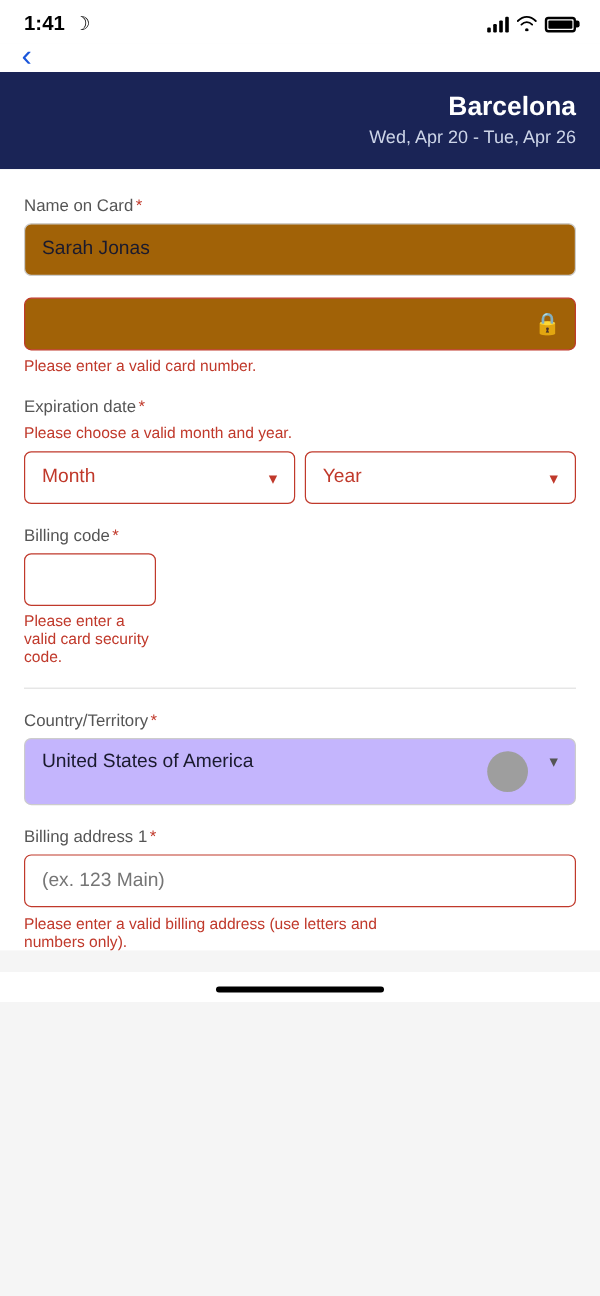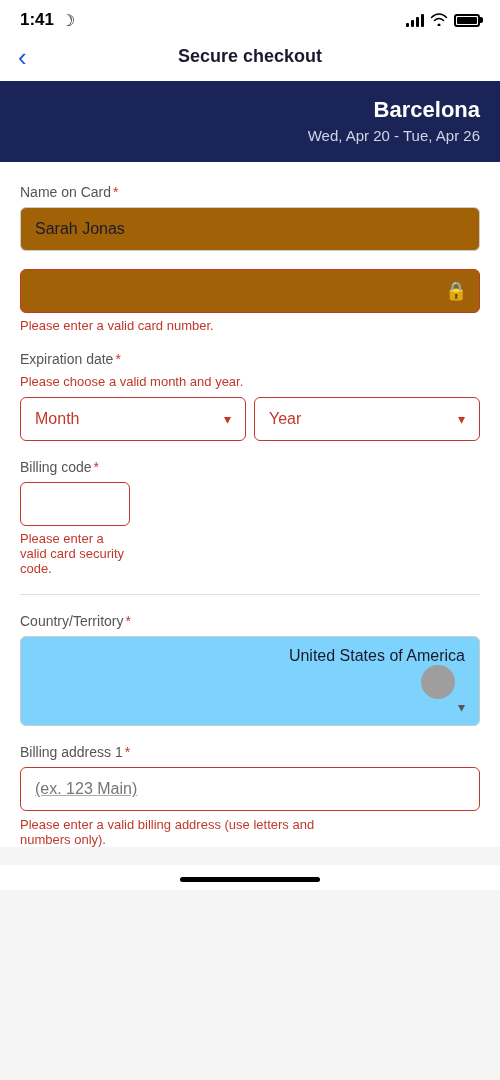--- a/index.html
+++ b/index.html
@@ -221,26 +221,25 @@
       background: #e0e0e0;
       margin: 18px 0;
     }
 
     
     .country-select-wrapper {
       position: relative;
       width: 100%;
       border: 1.5px solid #ccc;
       border-radius: 6px;
-      background: #7dd3fc;
-      display: flex;
-      align-items: flex-end;
+      background: #c4b5fd;
+      display: flex;
+      align-items: flex-start;
       padding: 10px 14px;
       cursor: pointer;
-      flex-direction: column;
     }
     .country-name {
       font-size: 16px;
       color: #1a1a2e;
       flex: 1;
     }
     .country-flag {
       width: 34px;
       height: 34px;
       background: #9e9e9e;
@@ -256,21 +255,20 @@
     
     .billing-input {
       width: 100%;
       border: 1.5px solid #c0392b;
       border-radius: 6px;
       padding: 12px 14px;
       font-size: 16px;
       color: #aaa;
       outline: none;
       background: #fff;
-      text-decoration: underline;
     }
 
     
     .home-indicator {
       display: flex;
       justify-content: center;
       align-items: center;
       padding: 12px 0 8px;
       background: #fff;
     }
@@ -309,21 +307,20 @@
       </svg>
     </span>
     <div class="battery-icon">
       <div class="battery-fill"></div>
     </div>
   </div>
 </div>
 
 <div class="nav-bar">
   <span class="nav-back">‹</span>
-  <span class="nav-title">Secure checkout</span>
 </div>
 
 <div class="hotel-header">
   <div class="hotel-name">Barcelona</div>
   <div class="hotel-dates">Wed, Apr 20 - Tue, Apr 26</div>
 </div>
 
 <div class="form-container">
 
   <div class="field-group">

